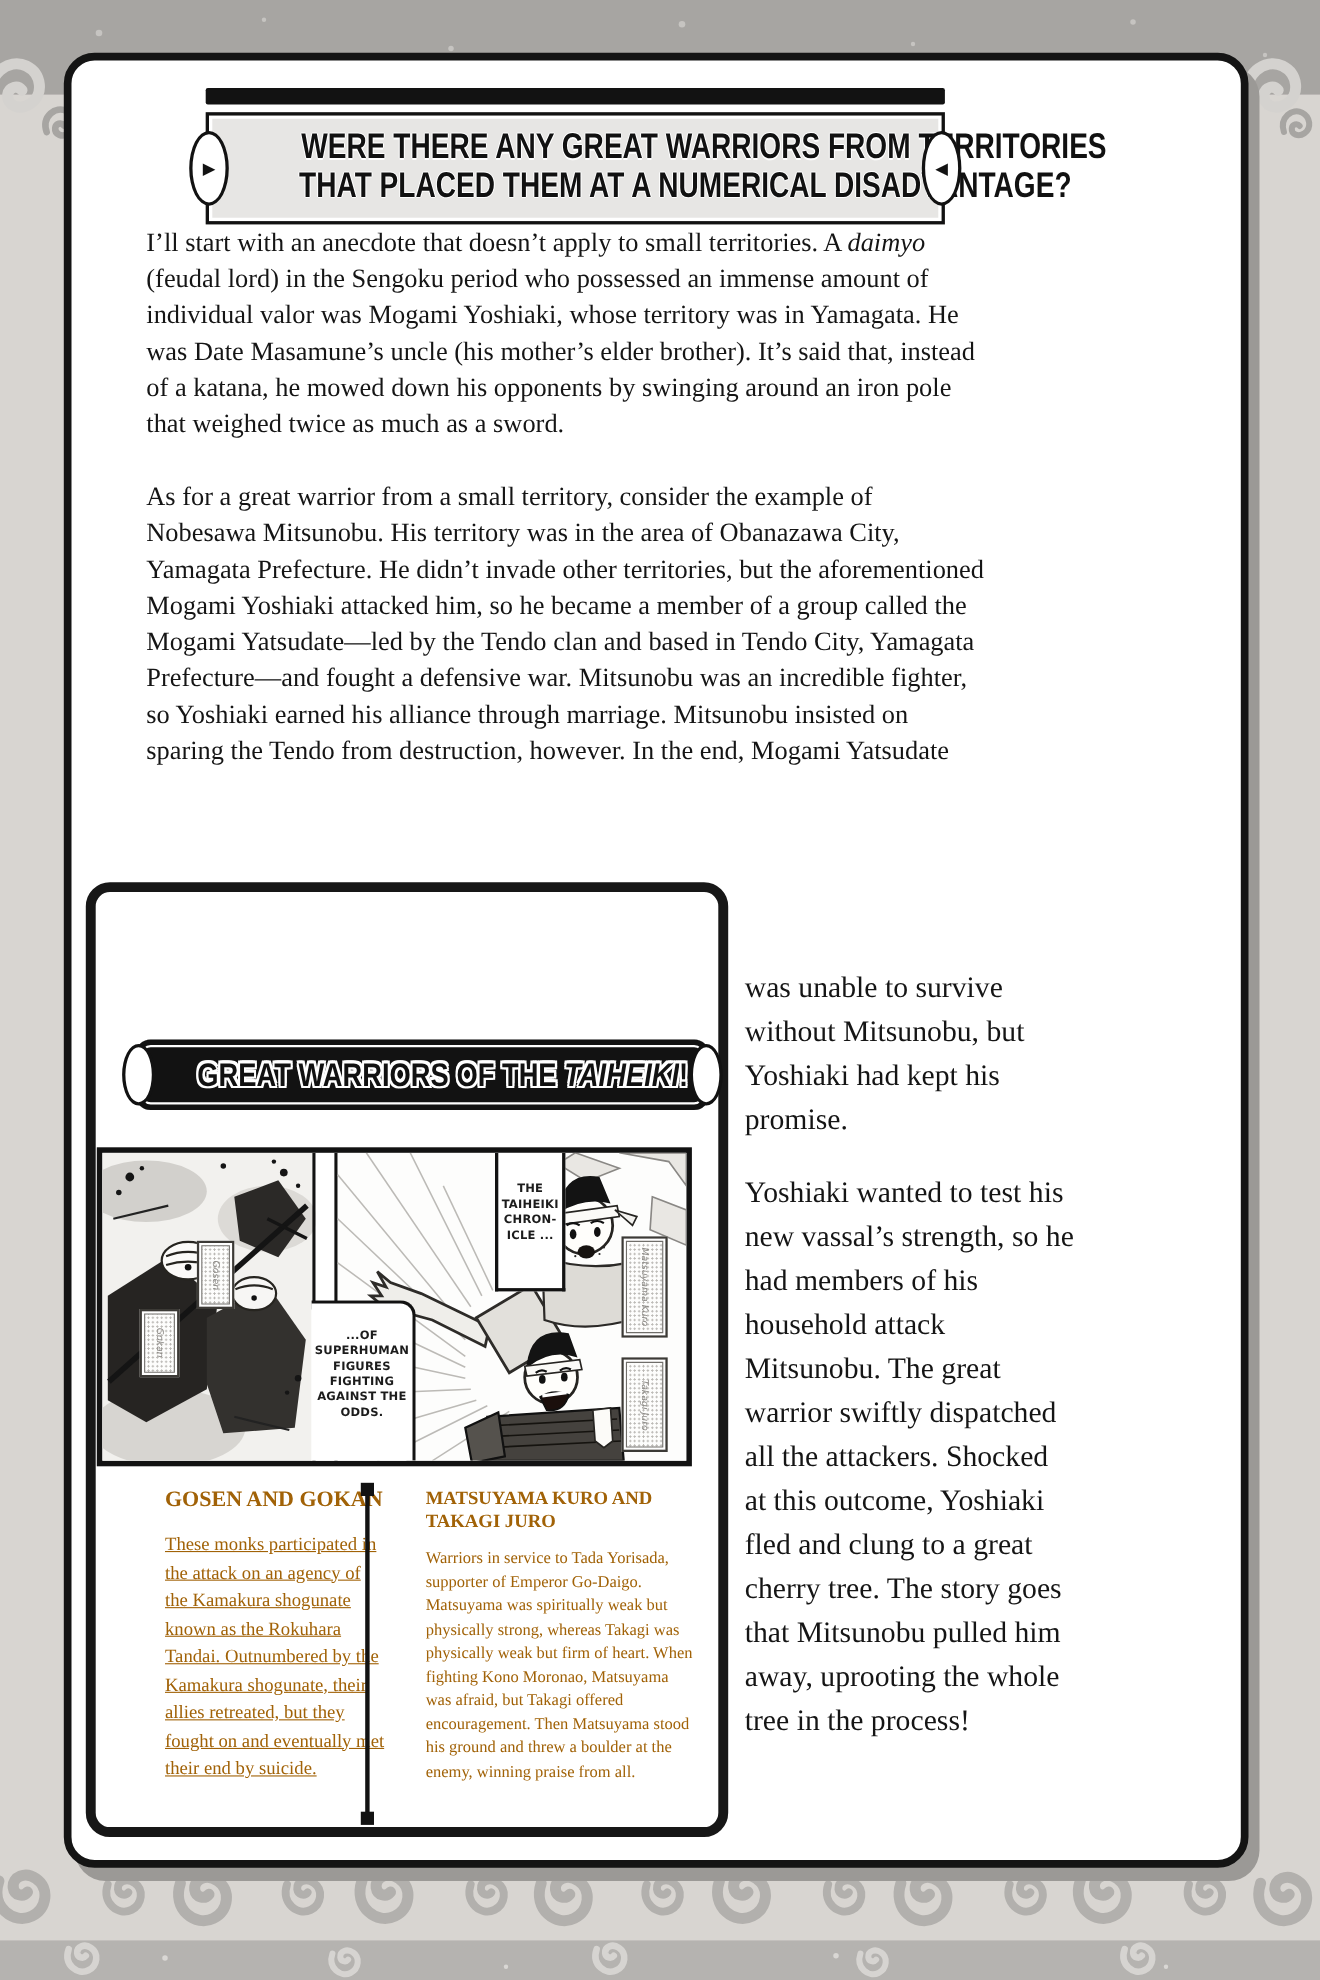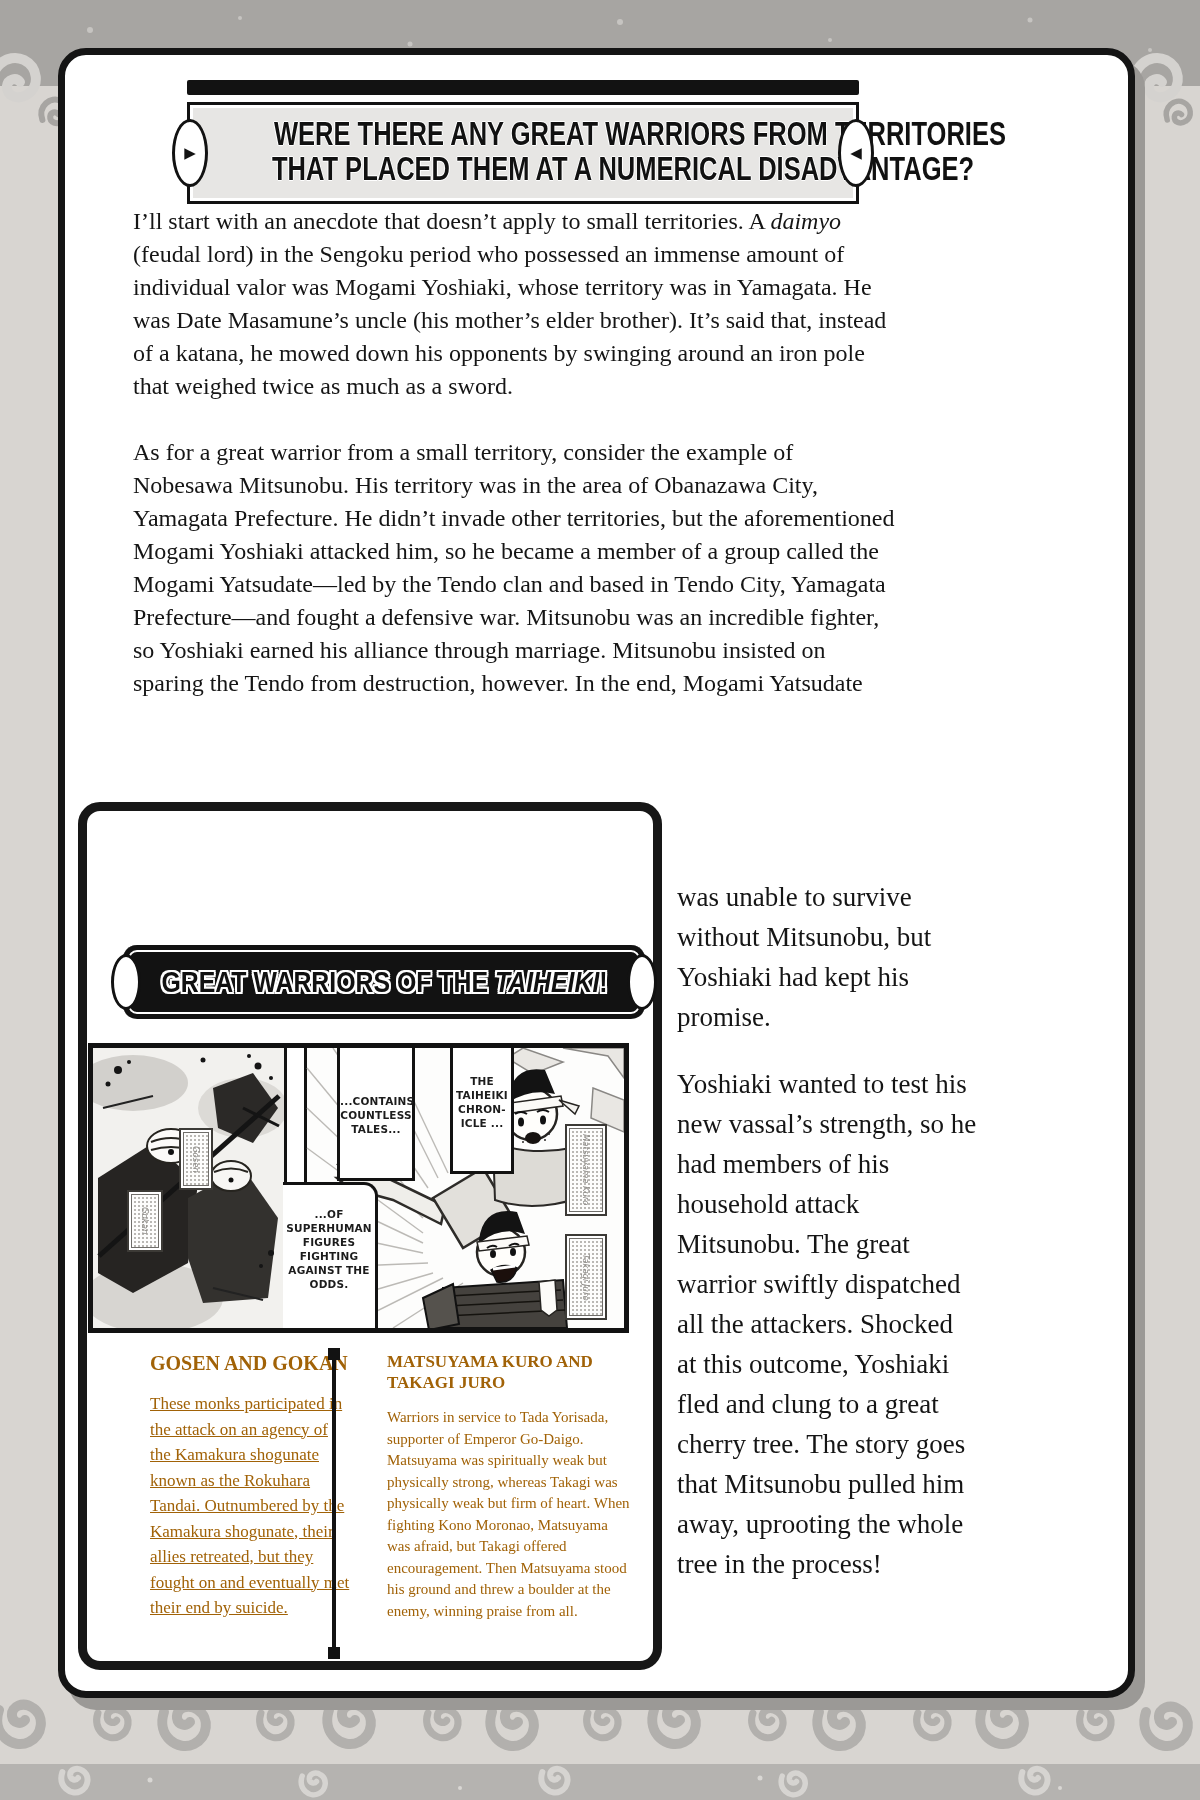--- a/index.html
+++ b/index.html
@@ -55,24 +55,24 @@
   .right-col p{margin:0;}
   .right-col p + p{margin-top:27px;}
 
   
   .feature-box{
     position:absolute;left:13px;top:747px;width:584px;height:868px;
     border:9px solid #171717;border-radius:22px;background:#fff;
     box-sizing:border-box;
   }
   .fb-banner{
-    position:absolute;left:36px;top:134px;width:522px;height:74px;
+    position:absolute;left:36px;top:134px;width:522px;height:64px;
     background:#121212;border-radius:14px;
     box-shadow:inset 0 0 0 5px #121212, inset 0 0 0 7px #ffffff;
-    display:flex;align-items:center;justify-content:center;
+    display:flex;align-items:center;justify-content:flex-end;
   }
   .fb-banner-text{
     display:inline-block;white-space:nowrap;
     font-family:"Liberation Sans", sans-serif;font-weight:bold;
     font-size:27px;color:#111;transform:scale(0.92,1.1);
     text-shadow:2px 0 #fff,-2px 0 #fff,0 2px #fff,0 -2px #fff,
                 2px 2px #fff,-2px -2px #fff,2px -2px #fff,-2px 2px #fff;
   }
   .fb-banner-text em{font-style:italic;}
   .fb-bite{
@@ -332,21 +332,20 @@
         <path d="M384,194 L434,188 L436,197 L386,203 Z" fill="#fbfaf7" stroke="#262421" stroke-width="1.5"></path>
         <ellipse cx="400" cy="206" rx="3" ry="4" fill="#111"></ellipse>
         <ellipse cx="420" cy="204" rx="3" ry="4" fill="#111"></ellipse>
         <path d="M398,222 Q410,214 424,220 Q420,236 404,234 Z" fill="#1b0f0c" stroke="#111" stroke-width="1.5"></path>
         <path d="M400,221 L422,218" stroke="#fff" stroke-width="3"></path>
         <path d="M394,200 Q399,196 404,199" stroke="#111" stroke-width="2" fill="none"></path>
         <path d="M416,198 Q421,194 426,197" stroke="#111" stroke-width="2" fill="none"></path>
         <path d="M446,234 L462,232 L464,262 L456,268 L448,262 Z" fill="#fcfbf8" stroke="#262421" stroke-width="1.5"></path>
       </svg>
 
-      <div class="bubble tales">...CONTAINS COUNTLESS TALES...</div>
       <div class="bubble chronicle">THE TAIHEIKI CHRON- ICLE ...</div>
       <div class="bubble superhuman">...OF SUPERHUMAN FIGURES FIGHTING AGAINST THE ODDS.</div>
 
       <div class="name-card card-gosen">Gosen</div>
       <div class="name-card card-gokan">Gokan</div>
       <div class="name-card card-matsuyama">Matsuyama Kuro</div>
       <div class="name-card card-takagi">Takagi Juro</div>
     </div>
 
     <div class="fb-col left">

